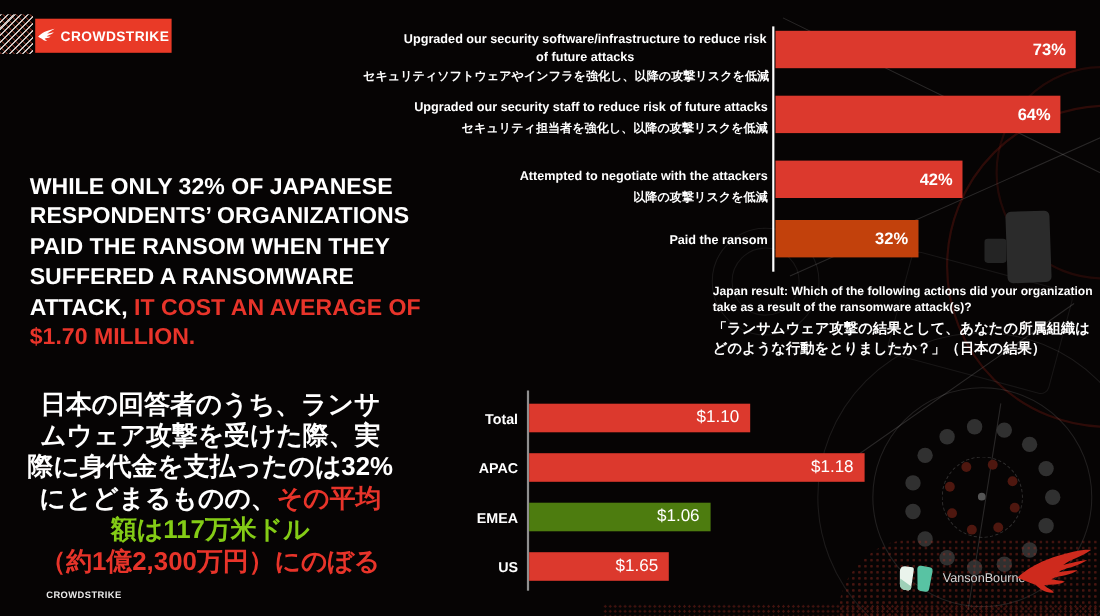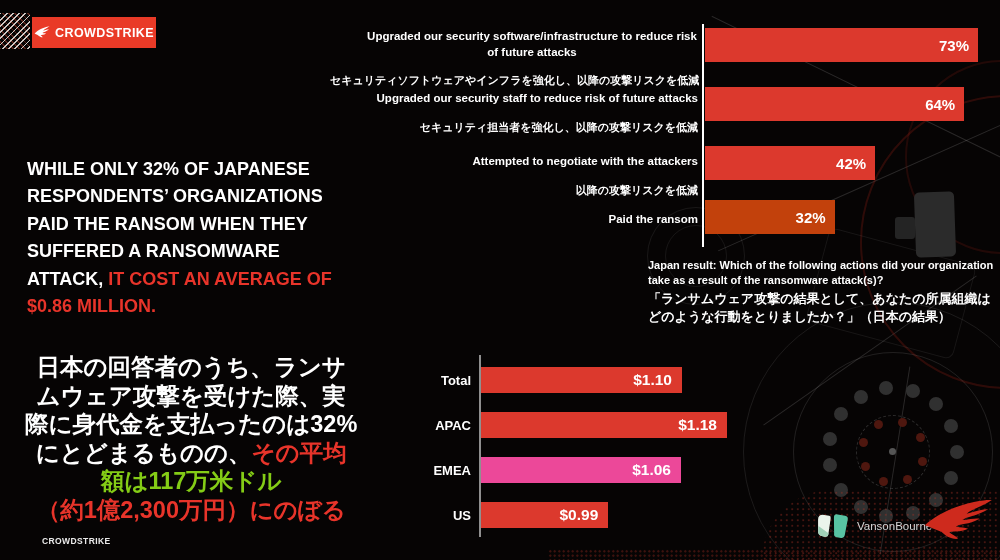--- a/index.html
+++ b/index.html
@@ -41,48 +41,48 @@
     background-image:radial-gradient(rgba(150,40,30,0.55) 1px, transparent 1.3px);
     background-size:4.5px 4.5px; opacity:.75;
   }
   
   .fg{position:absolute; inset:0; z-index:1;}
   .logo-box{
     position:absolute; left:32px; top:17px; width:124px; height:31px;
     display:flex; align-items:center; justify-content:center; gap:3px;
   }
   .logo-box .logo-text{font-size:12.5px; font-weight:bold; letter-spacing:.4px; color:#fff;}
-  .headline{position:absolute; left:27px; top:156px; font-size:18px; font-weight:bold; line-height:27.4px; white-space:nowrap;}
+  .headline{position:absolute; left:27px; top:156px; font-size:21px; font-weight:bold; line-height:27.4px; white-space:nowrap;}
   .jp-block{position:absolute; left:25px; top:353px; font-size:23.5px; font-weight:bold; line-height:28.6px; white-space:nowrap;text-align:center;}
   .red{color:#E8342A;}
   
   .axis{position:absolute; background:#fff;}
   .t-row{position:absolute; left:330px; display:flex; align-items:flex-start;}
   .t-label{width:368px; text-align:right; flex:none;}
   .t-en{display:inline-block; max-width:332px; text-align:center; font-size:11.5px; font-weight:bold; line-height:15.5px;}
-  .t-ja{display:block; white-space:nowrap; font-size:11px; font-weight:bold; line-height:16px; margin-top:12px;}
+  .t-ja{display:block; white-space:nowrap; font-size:11px; font-weight:bold; line-height:16px; margin-top:2px;}
   .t-bar{
     flex:none; margin-left:7px; height:34px; background:#DC392D;
     display:flex; align-items:center; justify-content:flex-end;
     box-sizing:border-box; padding-right:9px;
   }
   .t-val{font-size:15px; font-weight:bold;}
   
   .caption{position:absolute; left:648px; top:258px; width:356px;}
   .cap-en{font-size:11px; font-weight:bold; line-height:15px;}
   .cap-ja{font-size:13px; font-weight:bold; line-height:18px; margin-top:2px;}
   
   .m-row{position:absolute; left:0; display:flex; align-items:center;}
   .m-label{width:471px; text-align:right; flex:none; font-size:13px; font-weight:bold;}
   .m-bar{
     flex:none; margin-left:10px; height:26px; background:#DC392D;
     display:flex; align-items:center; justify-content:flex-end;
     box-sizing:border-box; padding-right:10px;
   }
-  .m-val{font-size:15.5px; font-weight:bold;}
+  .m-val{font-size:15.5px; font-weight:normal;}
   
   .footer-brand{position:absolute; left:42px; top:536px; font-size:8.5px; font-weight:bold; letter-spacing:.4px; color:#eaeaea;}
   .vb{position:absolute; left:816px; top:512px; display:flex; align-items:center; gap:7px;}
   .vb-text{font-size:11.5px; color:#d5d5d5;}
   .falcon-red{position:absolute; left:922px; top:497px;}
 </style>
 </head>
 <body>
 
 <div class="slide">
@@ -141,21 +141,21 @@
       </svg>
       <span class="logo-text">CROWDSTRIKE</span>
     </div>
 
     <div class="headline">
       <div>WHILE ONLY 32% OF JAPANESE</div>
       <div>RESPONDENTS’ ORGANIZATIONS</div>
       <div>PAID THE RANSOM WHEN THEY</div>
       <div>SUFFERED A RANSOMWARE</div>
       <div><span>ATTACK,</span><span class="red" style="color: rgb(232, 52, 42);"> IT COST AN AVERAGE OF</span></div>
-      <div class="red" style="color: rgb(232, 52, 42);">$0.86 MILLION.</div>
+      <div class="red" style="color: rgb(232, 52, 42);">$1.70 MILLION.</div>
     </div>
 
     <div class="jp-block">
       <div>日本の回答者のうち、ランサ</div>
       <div>ムウェア攻撃を受けた際、実</div>
       <div>際に身代金を支払ったのは32%</div>
       <div><span>にとどまるものの、</span><span class="red" style="color: rgb(232, 52, 42);">その平均</span></div>
       <div class="red" style="color: #84cc16;">額は117万米ドル</div>
       <div class="red" style="color: rgb(232, 52, 42);">（約1億2,300万円）にのぼる</div>
     </div>
@@ -206,34 +206,34 @@
     <div class="axis" style="left:479px; top:355px; width:2px; height:182px; background:#8f8f8f;"></div>
 
     <div class="m-row" style="top:367px;">
       <div class="m-label">Total</div>
       <div class="m-bar" style="width: 201px; background: rgb(220, 57, 45);">
           <span class="m-val">$1.10</span>
         </div>
     </div>
     <div class="m-row" style="top:412px;">
       <div class="m-label">APAC</div>
-      <div class="m-bar" style="width: 246px; background: rgb(220, 57, 45);">
+      <div class="m-bar" style="width: 305px; background: rgb(220, 57, 45);">
           <span class="m-val">$1.18</span>
         </div>
     </div>
     <div class="m-row" style="top:457px;">
       <div class="m-label">EMEA</div>
-      <div class="m-bar" style="width: 200px; background: #ec4899;">
+      <div class="m-bar" style="width: 165px; background: #4d7c0f;">
           <span class="m-val">$1.06</span>
         </div>
     </div>
     <div class="m-row" style="top:502px;">
       <div class="m-label">US</div>
       <div class="m-bar" style="width: 127.3px; background: rgb(220, 57, 45);">
-          <span class="m-val">$0.99</span>
+          <span class="m-val">$1.65</span>
         </div>
     </div>
 
     <div class="footer-brand">CROWDSTRIKE</div>
 
     <div class="vb">
       <svg width="34" height="28" viewBox="0 0 36 30">
         <path d="M2,8 Q2,3 7,3 L14,4 Q16,4.3 15.5,7 L13,24 Q12.4,27 9,26.4 L6,25.8 Q2,25 2,20 Z" fill="#EAF4EC"></path>
         <path d="M2.4,15 L13.2,22.7 L13,24 Q12.4,27 9,26.4 L6,25.8 Q2,25 2,20 Z" fill="#9FD0B8"></path>
         <path d="M19,6 Q19,2 23,2.6 L31,4 Q34.4,4.6 33.8,8 L30.6,25 Q30,28.4 26.6,27.8 L22,27 Q18.6,26.4 19.2,23 Z" fill="#58C3A3"></path>

